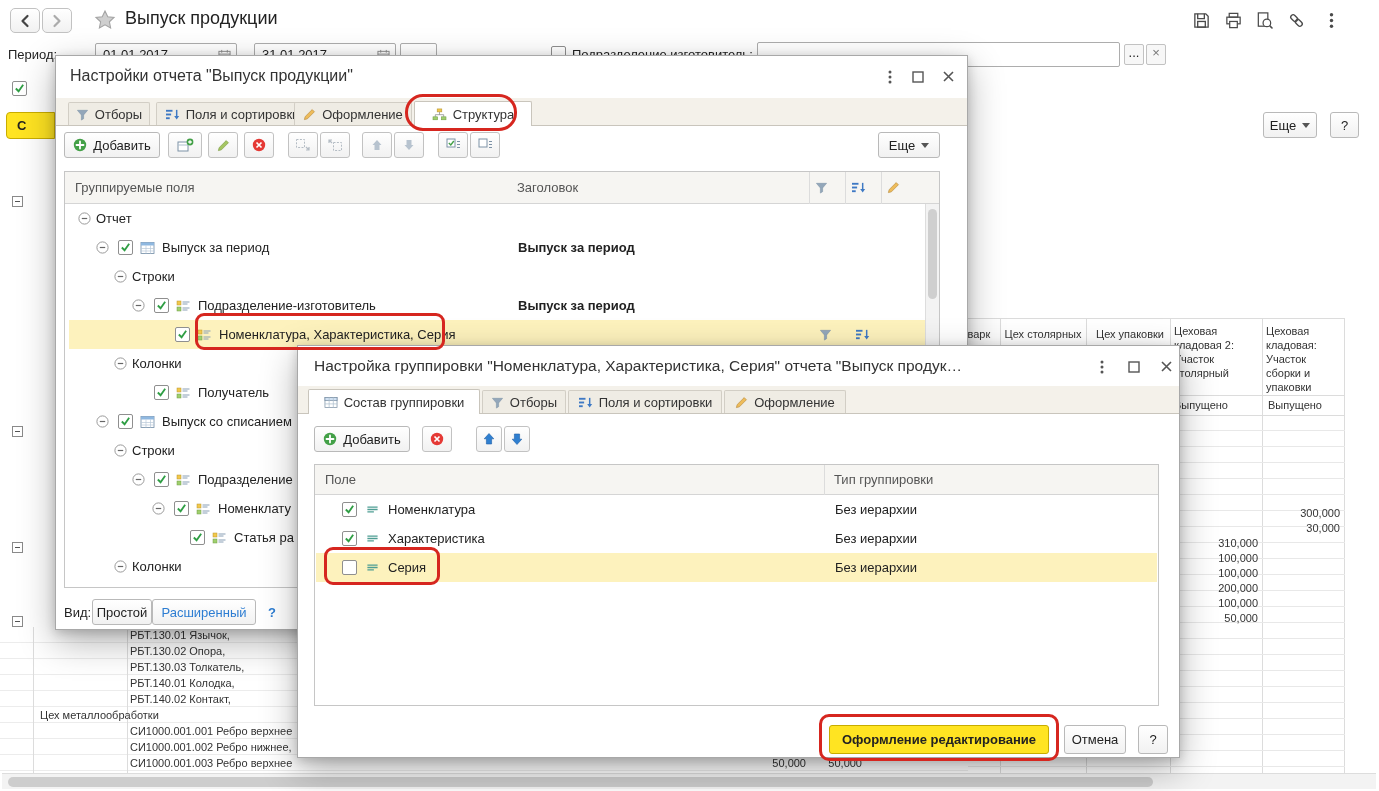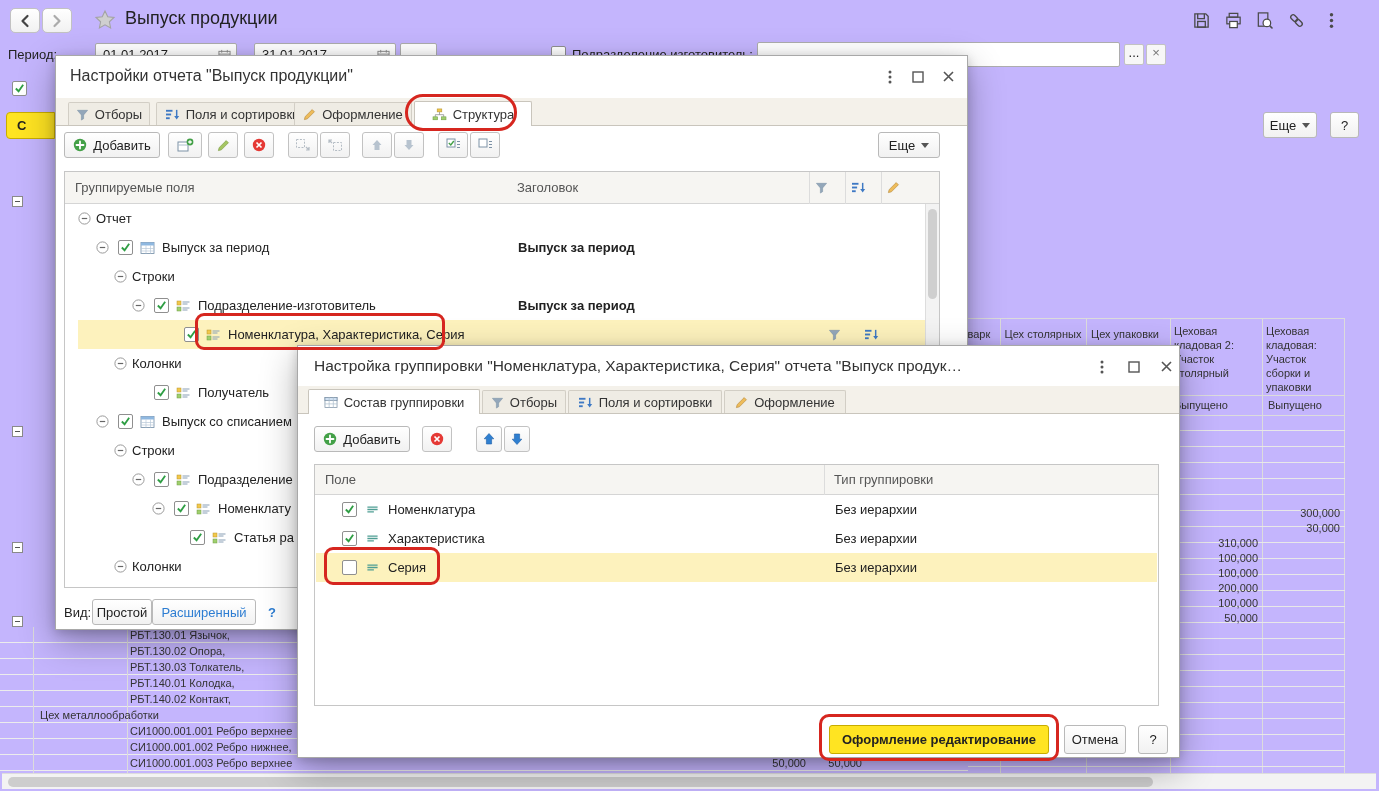--- a/index.html
+++ b/index.html
@@ -1,17 +1,17 @@
 <!DOCTYPE html>
 <html><head>
 <meta charset="utf-8">
 <style>
 *{box-sizing:border-box;margin:0;padding:0}
 body{margin:0;background:#9a9a9a;font-family:"Liberation Sans","DejaVu Sans",sans-serif}
-.stage{position:relative;width:1379px;height:791px;background:#c4b5fd;overflow:hidden;outline:1px solid #b0b0b0;color:#222}
+.stage{position:relative;width:1379px;height:791px;background:#ffffff;overflow:hidden;outline:1px solid #b0b0b0;color:#222}
 .abs{position:absolute}
 .txt{font-size:13px;color:#222;white-space:nowrap}
 .small{font-size:11px;color:#333;white-space:nowrap}
 .num{font-size:11px;color:#333;text-align:right;white-space:nowrap}
 .bold{font-weight:700}
 .btn{display:flex;align-items:center;justify-content:center;gap:6px;background:linear-gradient(#ffffff,#f1f1f1);border:1px solid #b9b9b9;border-radius:3px;font-size:13px;color:#222;white-space:nowrap}
 .ibtn{display:flex;align-items:center;justify-content:center;background:linear-gradient(#ffffff,#f1f1f1);border:1px solid #c2c2c2;border-radius:3px}
 .caret{width:0;height:0;border-left:4px solid transparent;border-right:4px solid transparent;border-top:5px solid #555}
 .cb{width:15px;height:15px;background:#fff;border:1px solid #8f8f8f;border-radius:2px;display:flex;align-items:center;justify-content:center}
 .dlg{position:absolute;background:#fff;border:1px solid #a8a8a8;box-shadow:0 12px 34px rgba(0,0,0,.30),0 3px 10px rgba(0,0,0,.18)}
@@ -139,21 +139,21 @@
     <div class="hline" style="left:0;top:97px;width:377px"></div>
     <div class="vline" style="left:32px;top:0;height:455px"></div>
     <div class="vline" style="left:118px;top:0;height:455px"></div>
     <div class="vline" style="left:202px;top:0;height:455px"></div>
     <div class="vline" style="left:294px;top:0;height:455px"></div>
     <div class="vline" style="left:376px;top:0;height:455px"></div>
     <div class="abs rowlines" style="left:0;top:97px;width:377px;height:358px"></div>
 
     <div class="abs small" style="left:-6px;top:10px">сварк</div>
     <div class="abs small" style="left:34px;top:10px;width:82px;text-align:center">Цех столярных</div>
-    <div class="abs small" style="left:123px;top:10px;width:80px;text-align:left">Цех упаковки</div>
+    <div class="abs small" style="left:116px;top:10px;width:80px;text-align:right">Цех упаковки</div>
     <div class="abs small" style="left:206px;top:6px;width:84px;white-space:normal;line-height:14px">Цеховая кладовая 2: Участок столярный</div>
     <div class="abs small" style="left:298px;top:6px;width:76px;white-space:normal;line-height:14px">Цеховая кладовая: Участок сборки и упаковки</div>
     <div class="abs small" style="left:206px;top:81px">Выпущено</div>
     <div class="abs small" style="left:300px;top:81px">Выпущено</div>
 
     <div class="abs num" style="left:296px;top:189px;width:76px">300,000</div>
     <div class="abs num" style="left:296px;top:204px;width:76px">30,000</div>
     <div class="abs num" style="left:210px;top:219px;width:80px">310,000</div>
     <div class="abs num" style="left:210px;top:234px;width:80px">100,000</div>
     <div class="abs num" style="left:210px;top:249px;width:80px">100,000</div>
@@ -442,21 +442,21 @@
               <rect x="1" y="2" width="4" height="4" fill="#f2c84b" stroke="#b8952e" stroke-width=".5"></rect>
               <path d="M6.5 3h7M6.5 5h5" stroke="#8aa0b5" stroke-width="1.2"></path>
               <rect x="1" y="8" width="4" height="4" fill="#9fcf6d" stroke="#6f9c44" stroke-width=".5"></rect>
               <path d="M6.5 9h7M6.5 11h5" stroke="#8aa0b5" stroke-width="1.2"></path>
             </svg>
           </span>
         <span class="abs txt" style="left:132px;top:7px">Подразделение-изготовитель</span>
         <span class="abs txt bold" style="left:452px;top:7px">Выпуск за период</span>
       </div>
 
-      <div class="abs selrow" style="left:13px;top:148px;width:858px;height:29px">
+      <div class="abs selrow" style="left:4px;top:148px;width:858px;height:29px">
         <span class="abs cb" style="left:106px;top:7px">
             <svg width="11" height="11" viewBox="0 0 12 12">
               <path d="M2 6l3 3 5-7" fill="none" stroke="#2f9e44" stroke-width="2"></path>
             </svg>
           </span>
         <span class="abs" style="left:128px;top:8px">
             <svg width="15" height="14" viewBox="0 0 15 14">
               <rect x="1" y="2" width="4" height="4" fill="#f2c84b" stroke="#b8952e" stroke-width=".5"></rect>
               <path d="M6.5 3h7M6.5 5h5" stroke="#8aa0b5" stroke-width="1.2"></path>
               <rect x="1" y="8" width="4" height="4" fill="#9fcf6d" stroke="#6f9c44" stroke-width=".5"></rect>

